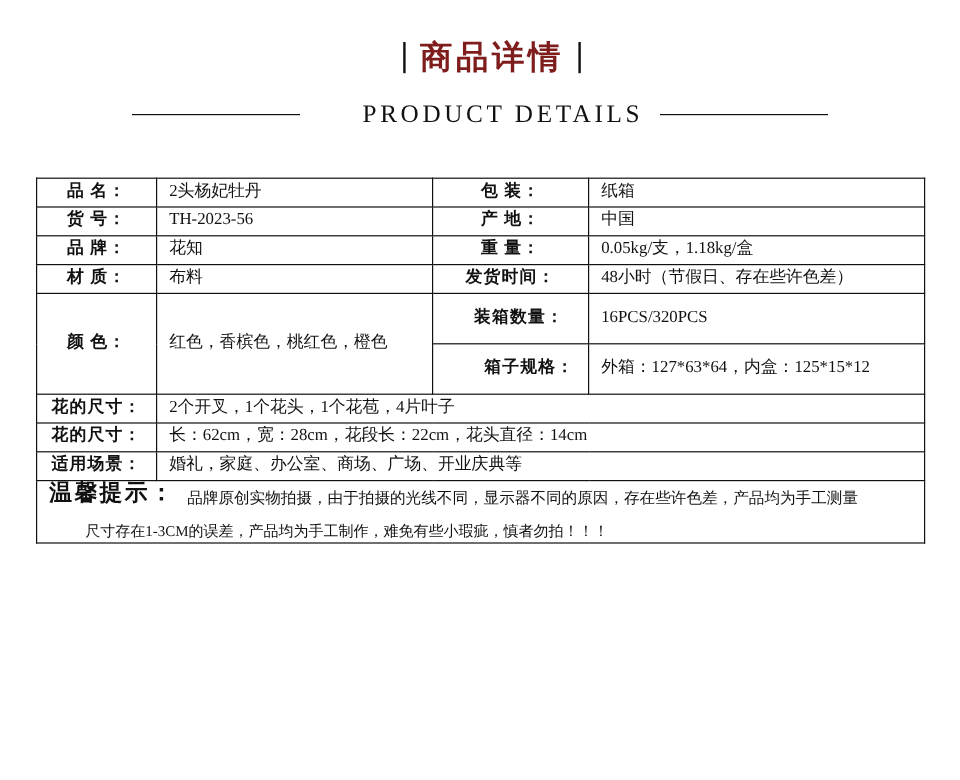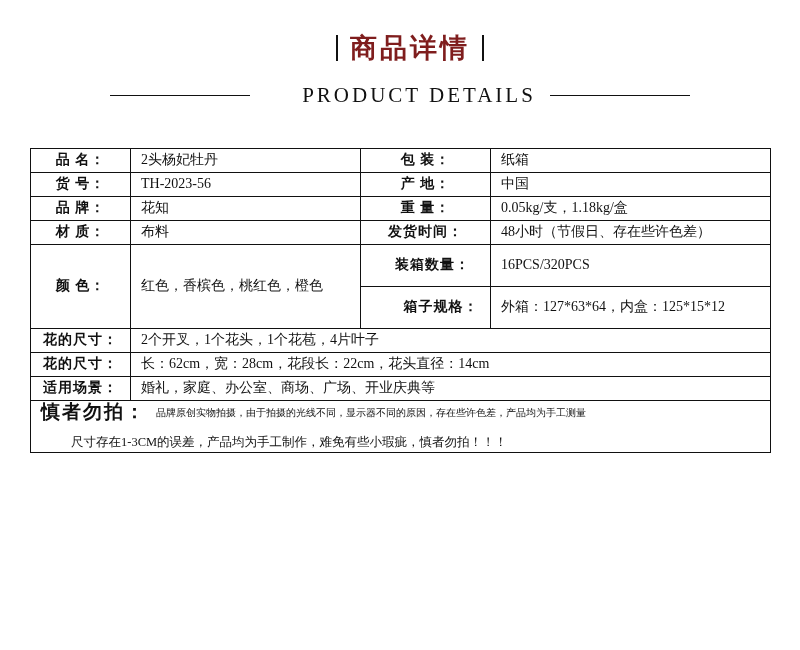--- a/index.html
+++ b/index.html
@@ -121,21 +121,21 @@
     gap: 10px;
   }
   .notice-title {
     font-weight: bold;
     font-size: 19px;
     letter-spacing: 2px;
     white-space: nowrap;
     line-height: 1.2;
   }
   .notice-text1 {
-    font-size: 10px;
+    font-size: 13px;
     line-height: 1.5;
     padding-top: 4px;
     text-align: right;
   }
   .notice-text2 {
     font-size: 12.5px;
     line-height: 1.5;
     text-align: left;
     margin-top: 9px;
     padding-left: 30px;
@@ -210,21 +210,21 @@
           <td class="label-wide">花的尺寸：</td>
           <td class="value" colspan="3">长：62cm，宽：28cm，花段长：22cm，花头直径：14cm</td>
         </tr>
         <tr class="r-h">
           <td class="label-wide">适用场景：</td>
           <td class="value" colspan="3">婚礼，家庭、办公室、商场、广场、开业庆典等</td>
         </tr>
         <tr>
           <td class="notice-cell" colspan="4">
             <div class="notice-line1">
-              <span class="notice-title">慎者勿拍：</span>
+              <span class="notice-title">温馨提示：</span>
               <span class="notice-text1">品牌原创实物拍摄，由于拍摄的光线不同，显示器不同的原因，存在些许色差，产品均为手工测量</span>
             </div>
             <div class="notice-text2">尺寸存在1-3CM的误差，产品均为手工制作，难免有些小瑕疵，慎者勿拍！！！</div>
           </td>
         </tr>
       </tbody>
     </table>
   </div>
 
 </div>

